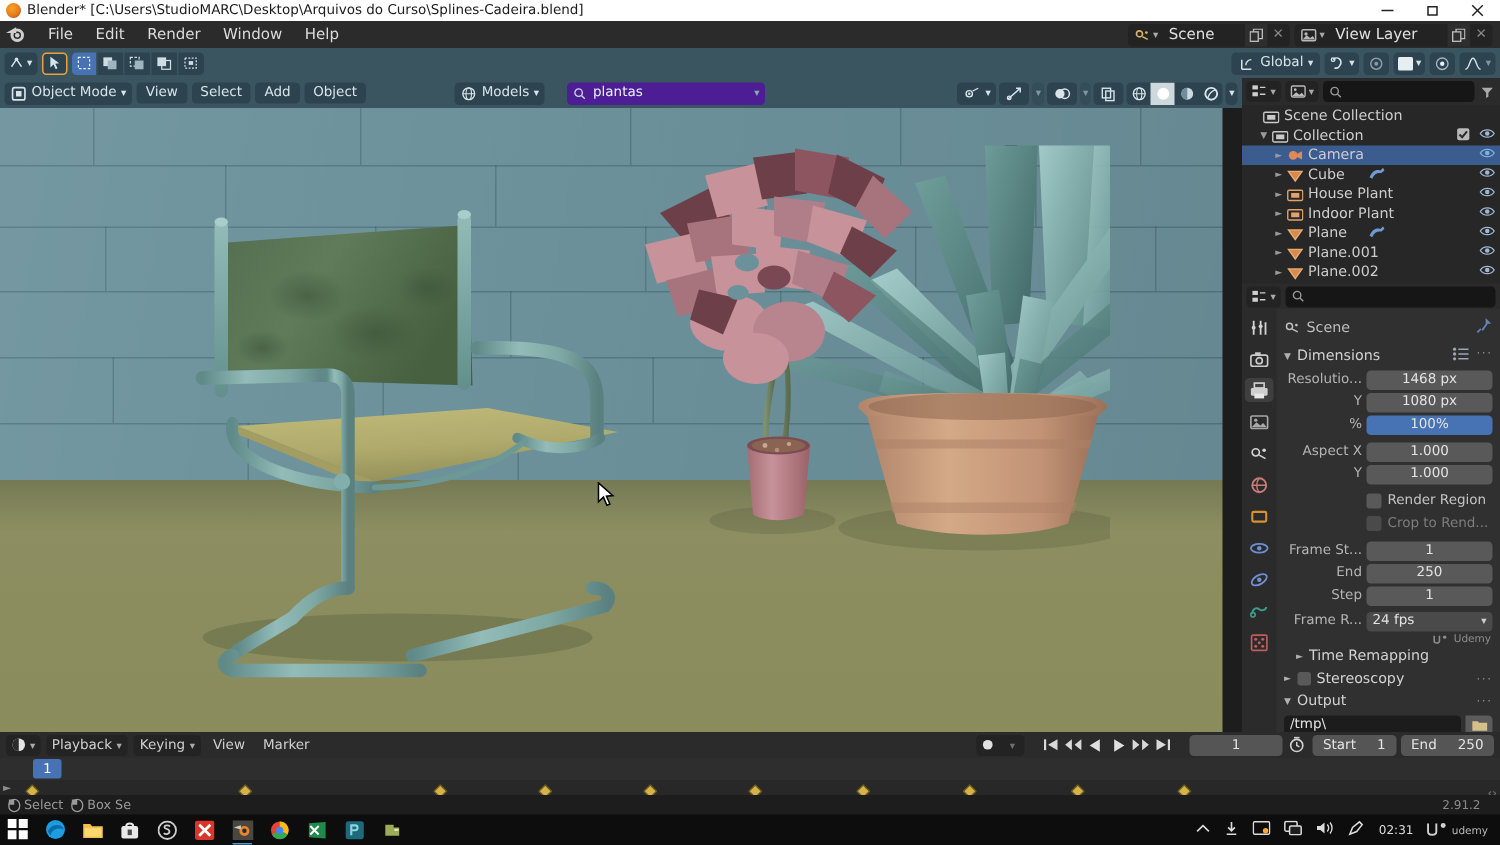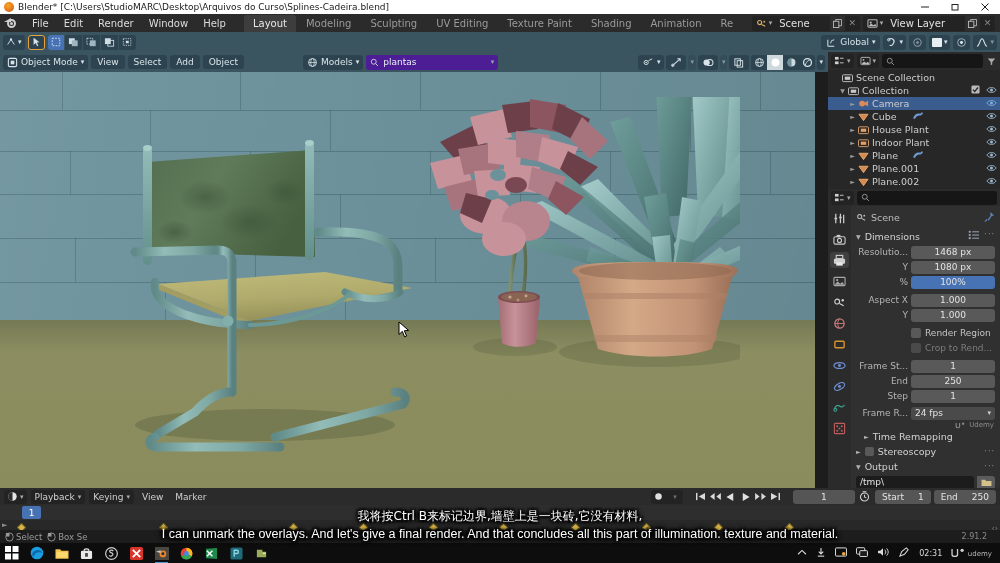--- a/index.html
+++ b/index.html
@@ -273,30 +273,20 @@
       <div class="ring"></div>
         <div class="tail"></div>
         <div class="dot"></div>
     </div>
     <div class="menu-item">File</div>
     <div class="menu-item">Edit</div>
     <div class="menu-item">Render</div>
     <div class="menu-item">Window</div>
     <div class="menu-item">Help</div>
 
-    <div class="wtabs">
-      <div class="wtab active">Layout</div>
-      <div class="wtab">Modeling</div>
-      <div class="wtab">Sculpting</div>
-      <div class="wtab">UV Editing</div>
-      <div class="wtab">Texture Paint</div>
-      <div class="wtab">Shading</div>
-      <div class="wtab">Animation</div>
-      <div class="wtab">Re</div>
-    </div>
 
     <div class="topbar-right">
       <div class="idblock">
         <div class="ico">
           <svg width="11" height="11" viewBox="0 0 12 12">
               <circle cx="4" cy="5" r="2.2" fill="none" stroke="#d8b06a" stroke-width="1.2"></circle>
               <path d="M6 7 L10 9" stroke="#d8b06a" stroke-width="1.2"></path>
               <circle cx="9" cy="4" r="1" fill="#d8b06a"></circle>
             </svg>
         </div>
@@ -428,21 +418,21 @@
               <rect x="4" y="4" width="4" height="4" fill="#d8e4e9"></rect>
             </svg>
           <span>Object Mode</span>
           <span style="font-size:7px">▾</span>
         </div>
         <div class="vp-mi">View</div>
         <div class="vp-mi">Select</div>
         <div class="vp-mi">Add</div>
         <div class="vp-mi">Object</div>
 
-        <div style="margin-left:56px;display:flex;align-items:center;gap:3px">
+        <div style="margin-left:56px;display:flex;align-items:center;gap:15px">
           <div class="vp-dd">
             <svg width="11" height="11" viewBox="0 0 12 12">
                 <circle cx="6" cy="6" r="4.3" fill="none" stroke="#d8e4e9" stroke-width="1"></circle>
                 <ellipse cx="6" cy="6" rx="2" ry="4.3" fill="none" stroke="#d8e4e9" stroke-width=".8"></ellipse>
                 <line x1="1.7" y1="6" x2="10.3" y2="6" stroke="#d8e4e9" stroke-width=".8"></line>
               </svg>
             <span>Models</span>
             <span style="font-size:7px">▾</span>
           </div>
           <div style="height:15px;background:#4c1d95;border-radius:3px;display:flex;align-items:center;padding:0 4px;gap:4px;min-width:132px">
@@ -1444,16 +1434,14 @@
       <span style="position:relative;color:#b8b8b8">
         <svg width="14" height="11" viewBox="0 0 15 12" style="vertical-align:middle">
             <path d="M1 1 L1 7 C1 10 7 10 7 7 L7 1" fill="none" stroke="#d0d0d0" stroke-width="1.4"></path>
             <circle cx="12" cy="2.5" r="1.8" fill="#d0d0d0"></circle>
           </svg>
         <span style="font-size:7px">udemy</span>
       </span>
     </div>
   </div>
 
-  <div class="sub-cn">我将按Ctrl B来标记边界,墙壁上是一块砖,它没有材料,</div>
-  <div class="sub-en">I can unmark the overlays. And let's give a final render. And that concludes all this part of illumination. texture and material.</div>
 
 </div>
 
 </body></html>

